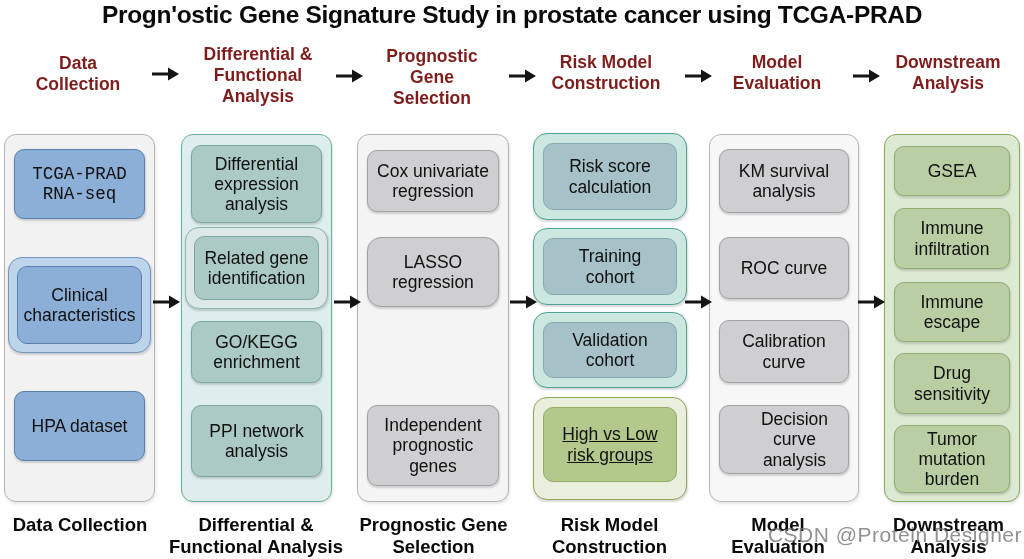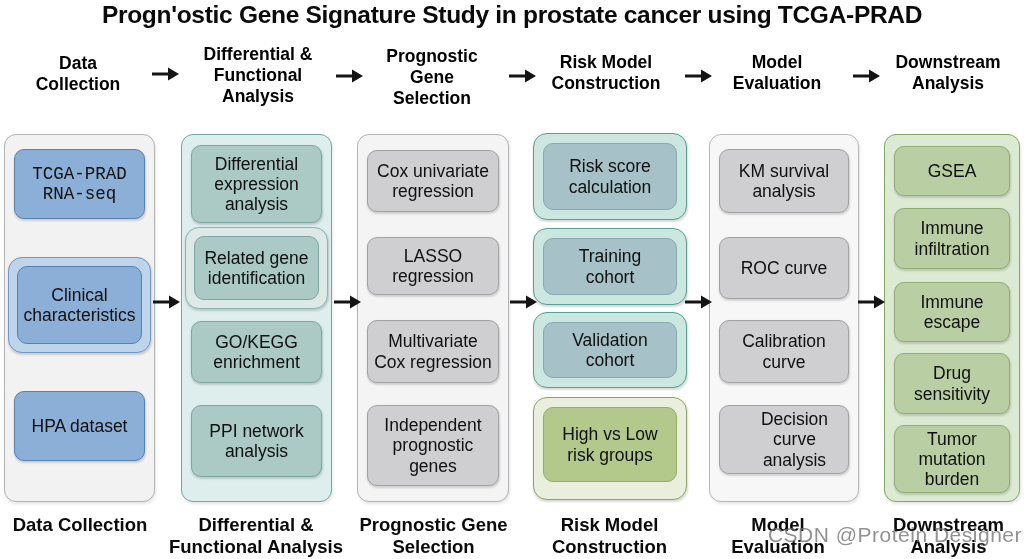--- a/index.html
+++ b/index.html
@@ -4,39 +4,39 @@
 <style>
   * { margin:0; padding:0; box-sizing:border-box; }
   html,body { background:#ffffff; }
   body { font-family:"Liberation Sans", sans-serif; color:#101010; }
   .canvas { position:relative; width:1024px; height:559px; background:#ffffff; overflow:hidden; }
 
   .title { position:absolute; top:1px; left:0; width:100%; text-align:center;
            font-size:24.5px; font-weight:700; letter-spacing:-0.3px; color:#0a0a0a; }
 
   .hdr { position:absolute; text-align:center; font-weight:700; font-size:17.5px;
-         line-height:1.2; white-space:pre-line; color:#000000; }
+         line-height:1.2; white-space:pre-line; color:#7f1d1d; }
   .ftr { position:absolute; top:514px; text-align:center; font-weight:700; font-size:18.5px;
          line-height:1.2; white-space:pre-line; color:#0a0a0a; z-index:2; }
 
   .arrow { position:absolute; z-index:1; }
 
   .panel { position:absolute; border:1.6px solid transparent; border-radius:12px;
            box-shadow:1px 2px 3px rgba(0,0,0,0.10); }
   .panel.bare { border:none; background:transparent !important; box-shadow:none; }
 
   .box { position:absolute; left:9px; right:9px; border:1.5px solid; border-radius:10px;
          display:flex; align-items:center; justify-content:center; text-align:center;
          font-size:17.5px; line-height:1.16; white-space:pre-line; padding:2px;
          box-shadow:0.5px 1.5px 2px rgba(0,0,0,0.15); }
 
   .ring { position:absolute; left:3px; right:3px; border:1.6px solid; border-radius:14px;
           padding:8px; box-shadow:0.5px 1.5px 2px rgba(0,0,0,0.15); }
   .ring.full { left:0; right:0; padding:9px; }
-  .ring.tall-bottom { padding-bottom:17px; }
+  .ring.tall-bottom { padding-bottom:17px;text-decoration:underline; }
   .ring .inner { width:100%; height:100%; border:1.5px solid; border-radius:10px;
                  display:flex; align-items:center; justify-content:center; text-align:center;
                  font-size:17.5px; line-height:1.16; white-space:pre-line; padding:2px; }
 
   .watermark { position:absolute; top:523px; right:2px; font-size:21px; color:#737373;
                opacity:0.78; white-space:nowrap; z-index:3; letter-spacing:0.5px; }
 </style>
 </head>
 <body>
 
@@ -121,24 +121,22 @@
     </div>
     <div class="box" style="top: 186px; height: 62px; background: rgb(171, 201, 197); border-color: rgb(125, 168, 162);">GO/KEGG
 enrichment</div>
     <div class="box" style="top: 270px; height: 72px; background: rgb(171, 201, 197); border-color: rgb(125, 168, 162);">PPI network
 analysis</div>
   </div>
 
   <div class="panel" style="left: 357px; top: 134px; width: 152px; height: 368px; background: rgb(244, 244, 245); border-color: rgb(179, 179, 181);">
     <div class="box" style="top: 15px; height: 62px; background: rgb(207, 207, 209); border-color: rgb(162, 162, 164);">Cox univariate
 regression</div>
-    <div class="box" style="top: 102px; height: 58px; background: rgb(207, 207, 209); border-color: rgb(162, 162, 164);">LASSO
+    <div class="box" style="top: 102px; height: 70px; background: rgb(207, 207, 209); border-color: rgb(162, 162, 164); border-radius: 14px;">LASSO
 regression</div>
-    <div class="box" style="top: 185px; height: 63px; background: rgb(207, 207, 209); border-color: rgb(162, 162, 164);">Multivariate
-Cox regression</div>
     <div class="box" style="top: 270px; height: 81px; background: rgb(207, 207, 209); border-color: rgb(162, 162, 164);">Independent
 prognostic
 genes</div>
   </div>
 
   <div class="panel bare" style="left:533px;top:133px;width:154px;height:418px">
     <div class="ring full" style="top: 0px; height: 87px; background: rgb(203, 231, 224); border-color: rgb(83, 162, 148);">
       <div class="inner" style="background: rgb(166, 193, 199); border-color: rgb(133, 171, 177);">Risk score
 calculation</div>
     </div>

